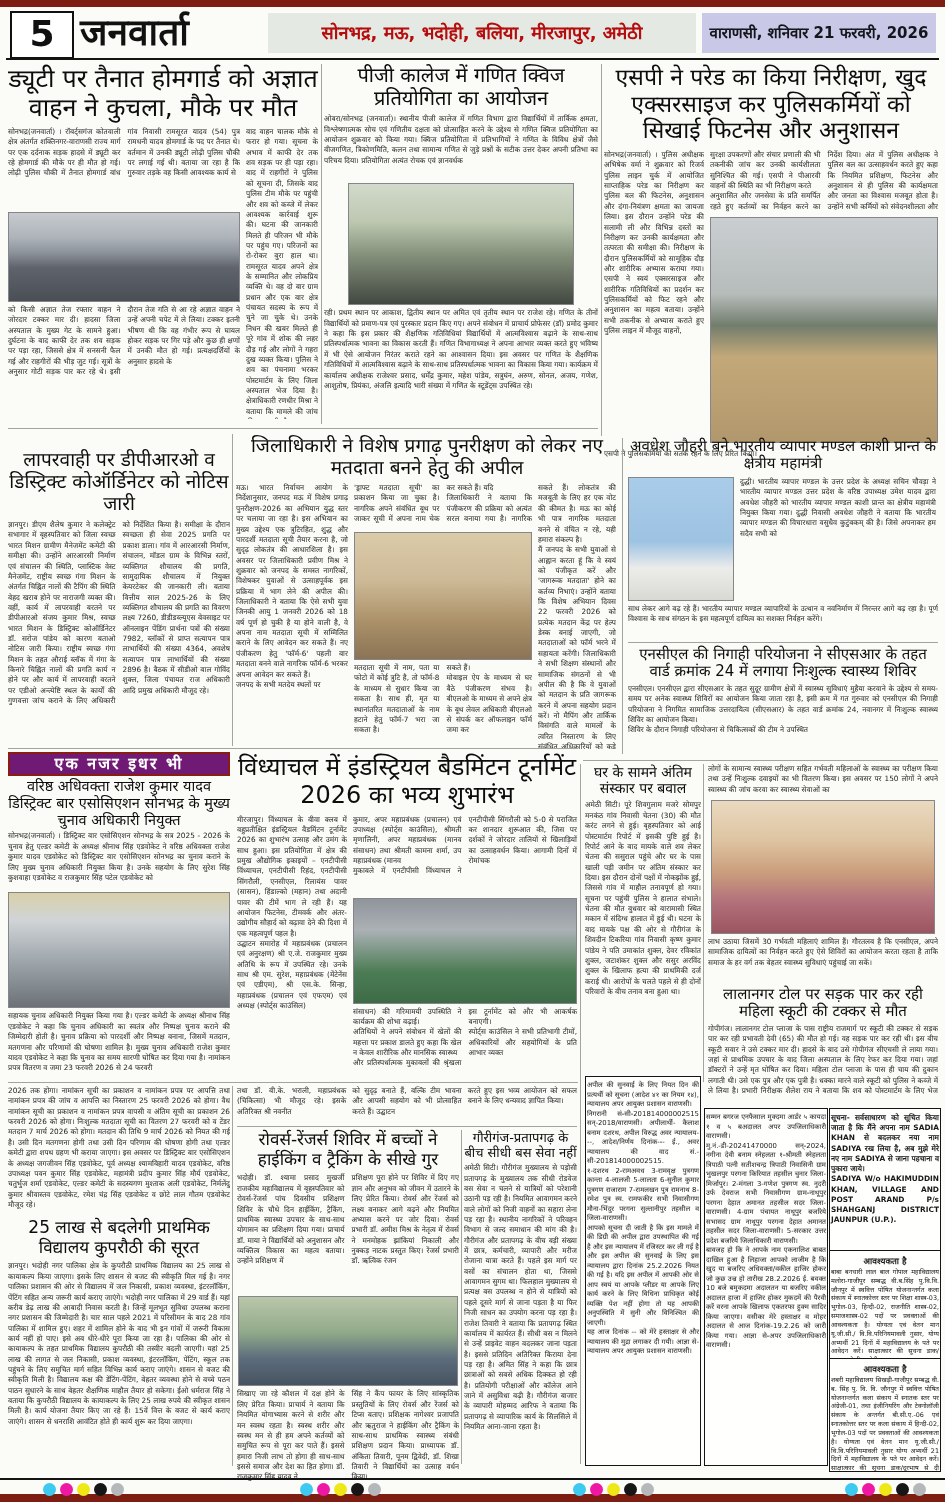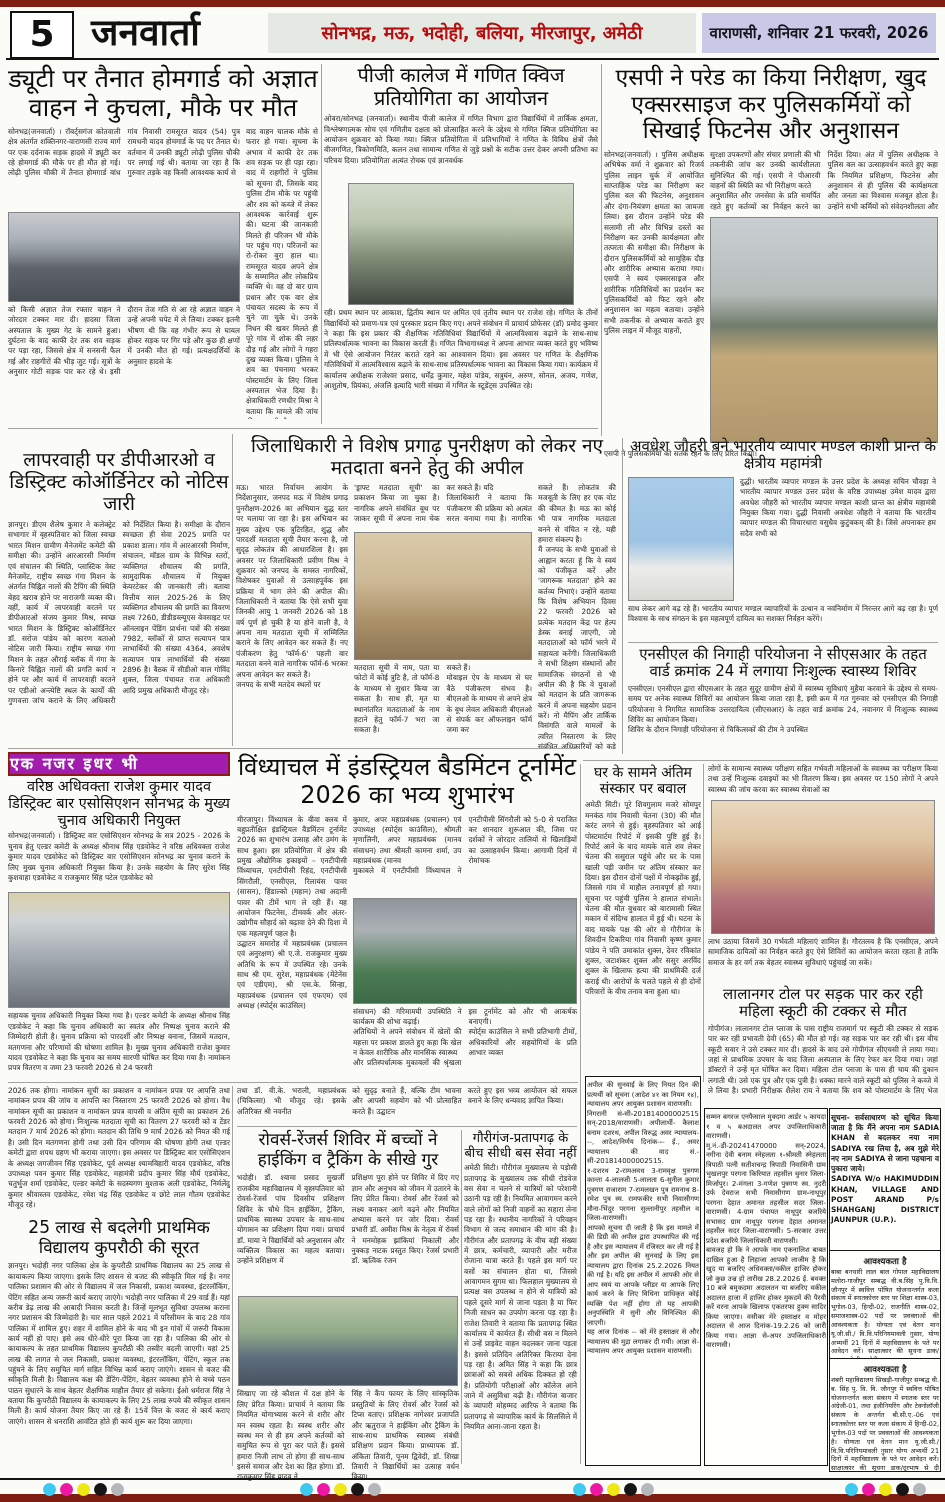--- a/index.html
+++ b/index.html
@@ -9,27 +9,27 @@
   .hl{font-weight:400;text-align:center;color:#0c0c0c;line-height:1.16;}
   .bd{font-size:7.3px;line-height:1.42;text-align:justify;white-space:pre-line;color:#1d1d1d;}
   .c2{columns:2;column-gap:7px;}
   .photo{border:1px solid #85858a;}
   .vr{position:absolute;width:1px;background:#a3a3a0;}
   .hr{position:absolute;height:1px;background:#a3a3a0;}
   .strip{position:absolute;left:0;width:945px;background:#7e1d12;}
   .nbox{border:1.4px solid #151515;padding:4px 1px;background:#fffffd;}
   .nbody{font-size:6.9px;line-height:1.38;text-align:justify;white-space:pre-line;}
   .ntitle{font-size:8.5px;font-weight:700;text-align:center;margin-bottom:2px;}
-  .banner{background:#a21caf;border:2px solid #8a1c12;color:#ffffff;font-weight:700;
-          text-align:left;font-size:16px;line-height:20px;letter-spacing:2px;}
+  .banner{background:#701a75;border:2px solid #8a1c12;color:#ffffff;font-weight:700;
+          text-align:center;font-size:16px;line-height:20px;letter-spacing:2px;}
   .flexrow{display:flex;gap:6px;}
   
   .numbox{border:2.5px solid #101010;background:#ffffff;text-align:center;
           font-size:36px;font-weight:700;line-height:42px;color:#101010;}
-  .mast{font-size:37px;font-weight:700;color:#111;line-height:46px;white-space:nowrap;margin-left:11px;}
+  .mast{font-size:37px;font-weight:700;color:#111;line-height:46px;white-space:nowrap;}
   .regions{background:#e4e9e3;color:#b50d0d;font-weight:700;font-size:18px;
            text-align:center;line-height:40px;}
   .datebox{background:#c9c8e6;color:#15151c;font-weight:700;font-size:15px;
            text-align:center;line-height:40px;}
   
   .ph-road{background:linear-gradient(180deg,#c7cbd0 0%,#adb3b9 28%,#8d939b 45%,#5f646c 62%,#4a4e55 100%);}
   .ph-quiz{background:linear-gradient(180deg,#d2dacb 0%,#bcc7b0 32%,#838e79 60%,#414841 100%);}
   .ph-parade{background:linear-gradient(180deg,#caced2 0%,#b6bcba 34%,#727d6d 48%,#c3a979 62%,#b1976c 100%);}
   .ph-office{background:linear-gradient(180deg,#dbcba9 0%,#cdb996 38%,#ab9169 70%,#8b7455 100%);}
   .ph-portrait{background:linear-gradient(180deg,#a9cce9 0%,#9dc3e3 52%,#ececea 74%,#d9d9d4 100%);}

